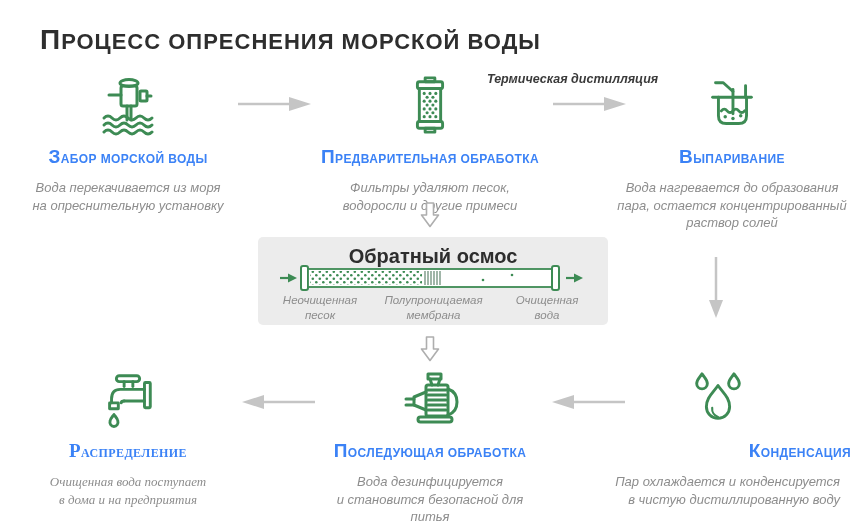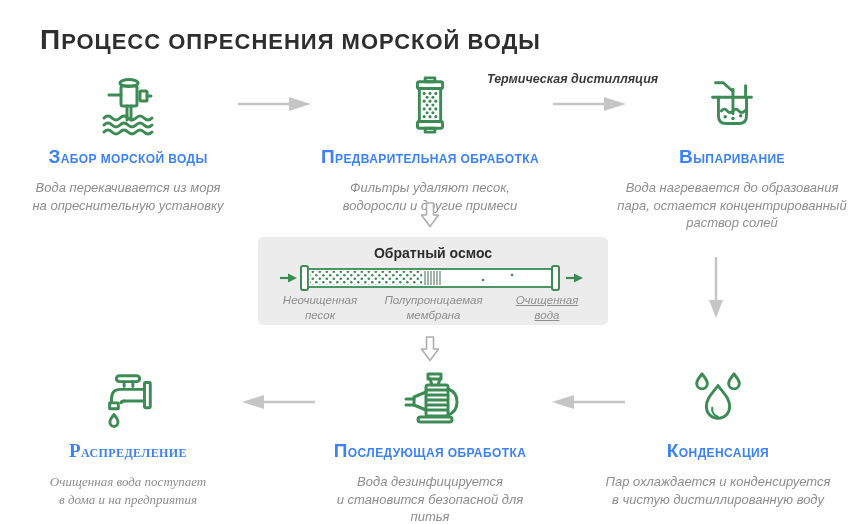--- a/index.html
+++ b/index.html
@@ -20,21 +20,21 @@
     font-size:12px; font-weight:bold; color:#3b82f6; letter-spacing:0.4px; margin:0 0 7px;
   }
   .stage-title::first-letter { font-size:19px; }
   .stage-desc {
     font-size:13px; font-style:italic; color:#8d8d8d; line-height:1.35;
     margin:11px; white-space:pre-line;
   }
   #stage-intake        { left:8px;   top:70px;  width:240px; }
   #stage-pretreatment  { left:305px; top:70px;  width:250px; }
   #stage-evaporation   { left:599px; top:70px;  width:266px; }
-  #stage-condensation  { left:585px; top:364px; width:266px; }
+  #stage-condensation  { left:585px; top:364px; width:266px;text-align:right; }
   #stage-posttreatment { left:305px; top:364px; width:250px; }
   #stage-distribution  { left:8px;   top:364px; width:240px;font-family:Liberation Serif, serif; }
   
   .arrow { position:absolute; }
   #arrow-1 { left:237px; top:95px; }
   #arrow-2 { left:552px; top:95px; }
   #arrow-label {
     position:absolute; left:487px; top:72px; width:180px; text-align:left;
     font-size:12.5px; font-weight:bold; font-style:italic; color:#3a3a3a;
   }
@@ -43,31 +43,31 @@
   #arrow-left-2 { left:240px; top:393px; }
   #hollow-arrow-1 { left:420px; top:202px; }
   #hollow-arrow-2 { left:420px; top:336px; }
   
   #osmosis-box {
     position:absolute; left:258px; top:237px; width:350px; height:88px;
     background:#ececec; border-radius:5px;
   }
   .osmosis-title {
     position:absolute; top:8px; left:0; width:100%; text-align:center;
-    font-size:14px; font-weight:bold; color:#2d2d2d;
+    font-size:20px; font-weight:bold; color:#2d2d2d;
   }
   .osmosis-tube { position:absolute; left:18px; top:26px; }
   .osmosis-label {
     position:absolute; top:56px; text-align:center;
     font-size:11.5px; font-style:italic; color:#8d8d8d; line-height:1.3;
     white-space:pre-line;
   }
   #osmosis-label-feed     { left:2px;   width:120px; }
   #osmosis-label-membrane { left:113px; width:125px; }
-  #osmosis-label-clean    { left:232px; width:114px;text-decoration:underline; }
+  #osmosis-label-clean    { left:232px; width:114px; }
 </style>
 </head>
 <body>
 
 <div id="canvas">
 
   <div class="page-title">ПРОЦЕСС ОПРЕСНЕНИЯ МОРСКОЙ ВОДЫ</div>
 
   <div class="stage" id="stage-intake">
     <div class="stage-icon">

